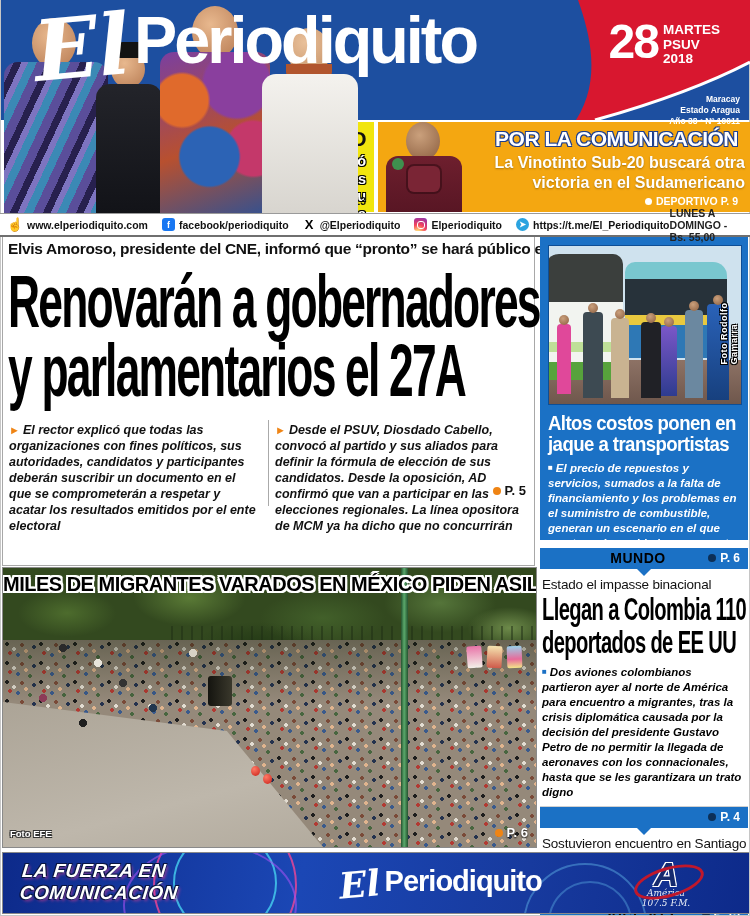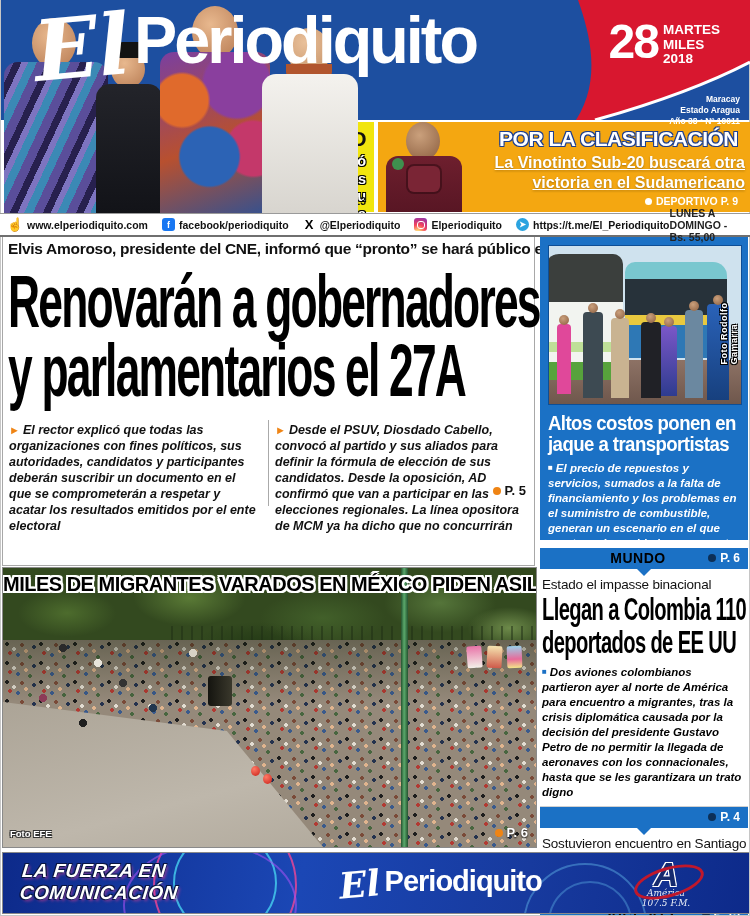--- a/index.html
+++ b/index.html
@@ -213,39 +213,39 @@
       </div>
     </div>
     <div class="logo">
       <span class="logo-el">El</span>
       <span class="logo-main">Periodiquito</span>
     </div>
     <div class="date-block">
       <span class="date-day">28</span>
       <span class="date-col">
         <span>MARTES</span><br>
-        <span>MILES</span><br>
+        <span>PSUV</span><br>
         <span>2018</span>
       </span>
     </div>
     <div class="edition">
       <span>Maracay</span><br>
       <span>Estado Aragua</span><br>
       <span>Año 38  •  Nº  10011</span>
     </div>
   </div>
 
   <div class="teaser teaser1">
     <div class="t-title t1-title">APOTEÓSICO</div>
     <div class="t-text t1-text">Coldplay ofreció los conciertos más grandes de su carrera en la India</div>
     <div class="t-foot t1-foot"><span class="dot"></span><span>ESCENARIO  P. 13</span></div>
   </div>
   <div class="teaser teaser2">
-    <div class="t-title t2-title" style="padding-right:12px;">POR LA CLASIFICACIÓN</div>
-    <div class="t-text t2-text" style="padding-right:5px;padding-left:110px;text-decoration:underline;">La Vinotinto Sub-20 buscará otra victoria en el Sudamericano</div>
+    <div class="t-title t2-title" style="padding-right:12px;">POR LA COMUNICACIÓN</div>
+    <div class="t-text t2-text" style="padding-right:5px;padding-left:110px;">La Vinotinto Sub-20 buscará otra victoria en el Sudamericano</div>
     <div class="t-foot t2-foot" style="right:12px;"><span class="dot"></span><span>DEPORTIVO  P. 9</span></div>
   </div>
   <div class="player">
     <span class="head" style="position:absolute;left:28px;top:0;width:34px;height:38px;border-radius:50%;background:radial-gradient(circle at 40% 35%,#caa07c,#8a5d3e);"></span>
     <span style="position:absolute;left:8px;top:34px;width:76px;height:56px;border-radius:12px 12px 0 0;background:linear-gradient(180deg,#6e1f2e,#581624);"></span>
     <span style="position:absolute;left:30px;top:44px;width:32px;height:26px;border-radius:6px;background:#7a2535;box-shadow:0 0 0 2px rgba(40,8,14,.5);"></span>
     <span style="position:absolute;left:14px;top:36px;width:12px;height:12px;border-radius:50%;background:#3f8f4e;"></span>
   </div>
 
   <div class="socialbar">

